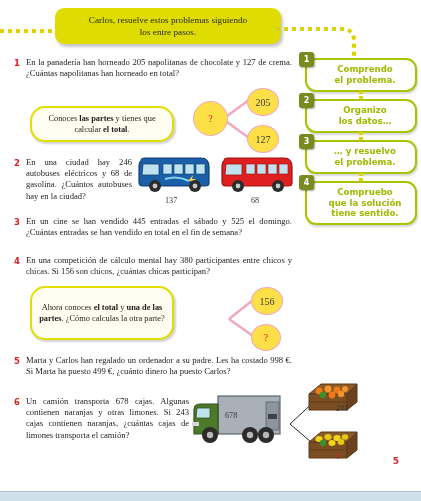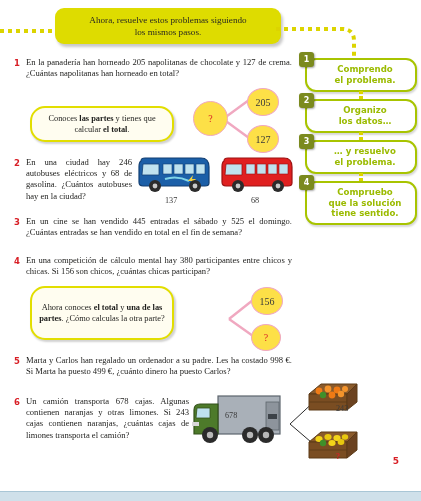--- a/index.html
+++ b/index.html
@@ -107,22 +107,22 @@
 </style>
 </head>
 <body>
 
 <div class="page">
 
   <div class="banner-dash-left"></div>
 
   <div class="banner">
     <div class="banner-text">
-      <span>Ahora, resuelve estos problemas siguiendo</span><br>
-      <span>los mismos pasos.</span>
+      <span>Carlos, resuelve estos problemas siguiendo</span><br>
+      <span>los entre pasos.</span>
     </div>
   </div>
 
   <svg class="banner-connector" viewBox="0 0 86 48">
     <path d="M0 11 H66 Q78 11 78 23 V48" fill="none" stroke="#dcd400" stroke-width="4" stroke-dasharray="4 4"></path>
   </svg>
 
   <div class="steps">
 
     <div class="step">

